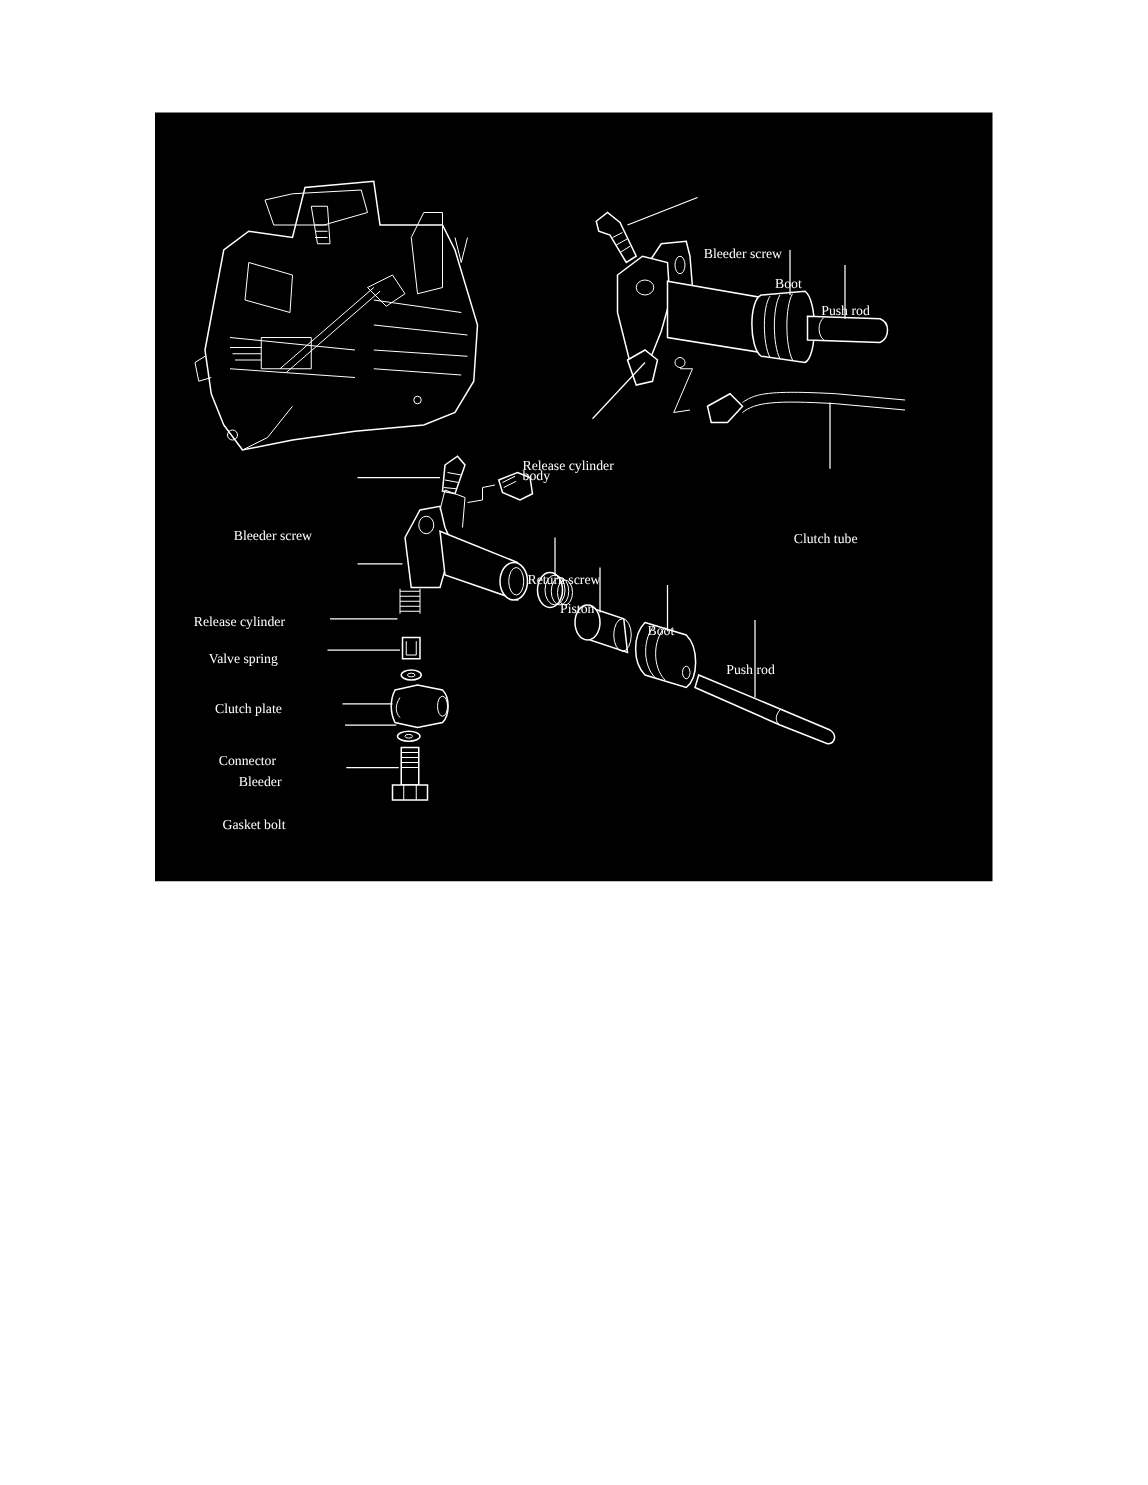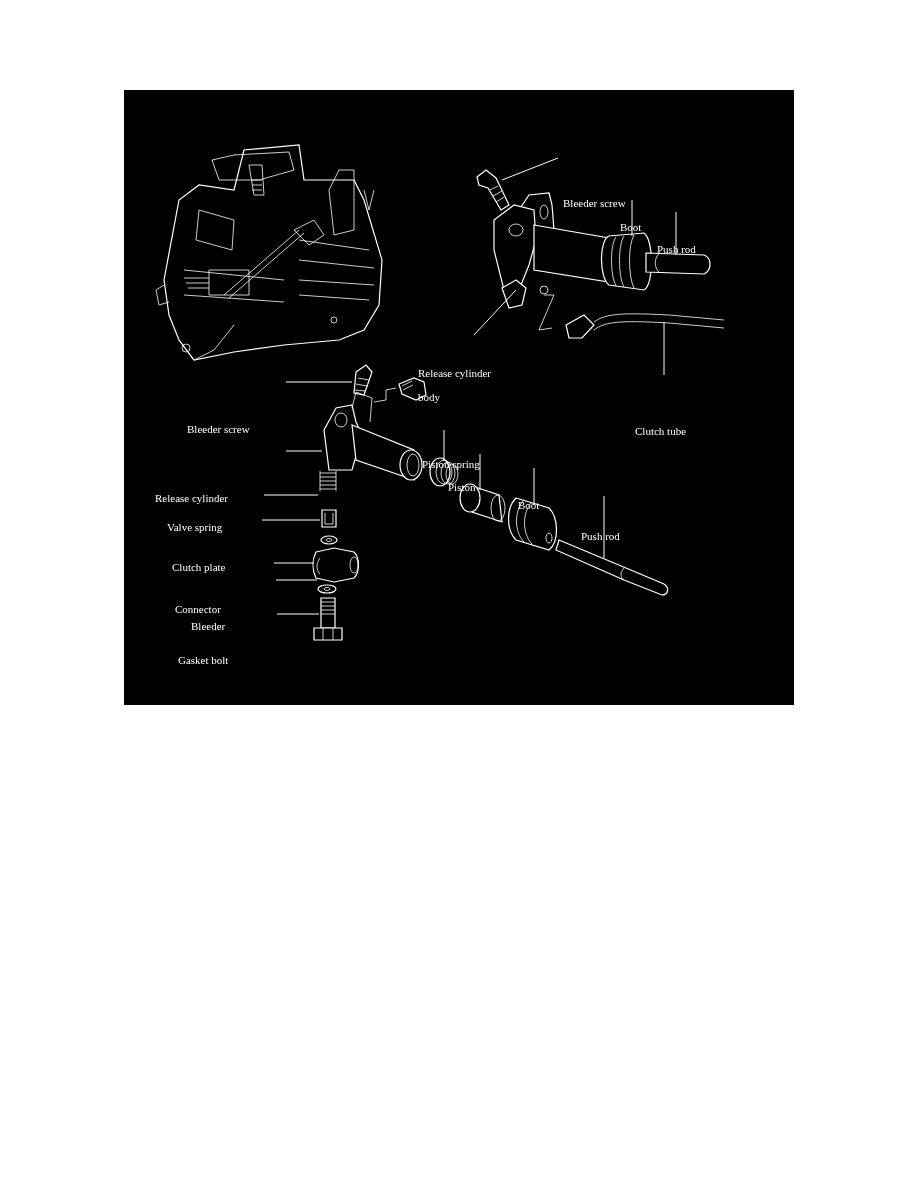--- a/index.html
+++ b/index.html
@@ -130,25 +130,25 @@
       <path class="part" d="M190 538 L218 538 L218 550 L190 550 Z"></path>
       <path class="thin" d="M199 538 L199 550 M209 538 L209 550"></path>
       <line class="line" x1="153" y1="524" x2="195" y2="524"></line>
     </g>
   </svg>
 
   <span class="lbl" style="left:439px;top:60px;">Bleeder screw</span>
   <span class="lbl" style="left:496px;top:84px;">Boot</span>
   <span class="lbl" style="left:533px;top:106px;">Push rod</span>
   <span class="lbl" style="left:294px;top:230px;">Release cylinder</span>
-  <span class="lbl" style="left:294px;top:254px;">body</span>
+  <span class="lbl" style="left:294px;top:238px;">body</span>
   <span class="lbl" style="left:511px;top:288px;">Clutch tube</span>
 
   <span class="lbl" style="left:63px;top:286px;">Bleeder screw</span>
-  <span class="lbl" style="left:298px;top:321px;">Piston spring</span>
+  <span class="lbl" style="left:298px;top:321px;">Return screw</span>
   <span class="lbl" style="left:31px;top:355px;">Release cylinder</span>
   <span class="lbl" style="left:324px;top:344px;">Piston</span>
   <span class="lbl" style="left:394px;top:362px;">Boot</span>
   <span class="lbl" style="left:457px;top:393px;">Push rod</span>
   <span class="lbl" style="left:43px;top:384px;">Valve spring</span>
   <span class="lbl" style="left:48px;top:424px;">Clutch plate</span>
   <span class="lbl" style="left:51px;top:466px;">Connector</span>
   <span class="lbl" style="left:67px;top:483px;">Bleeder</span>
   <span class="lbl" style="left:54px;top:517px;">Gasket bolt</span>
 </div>

